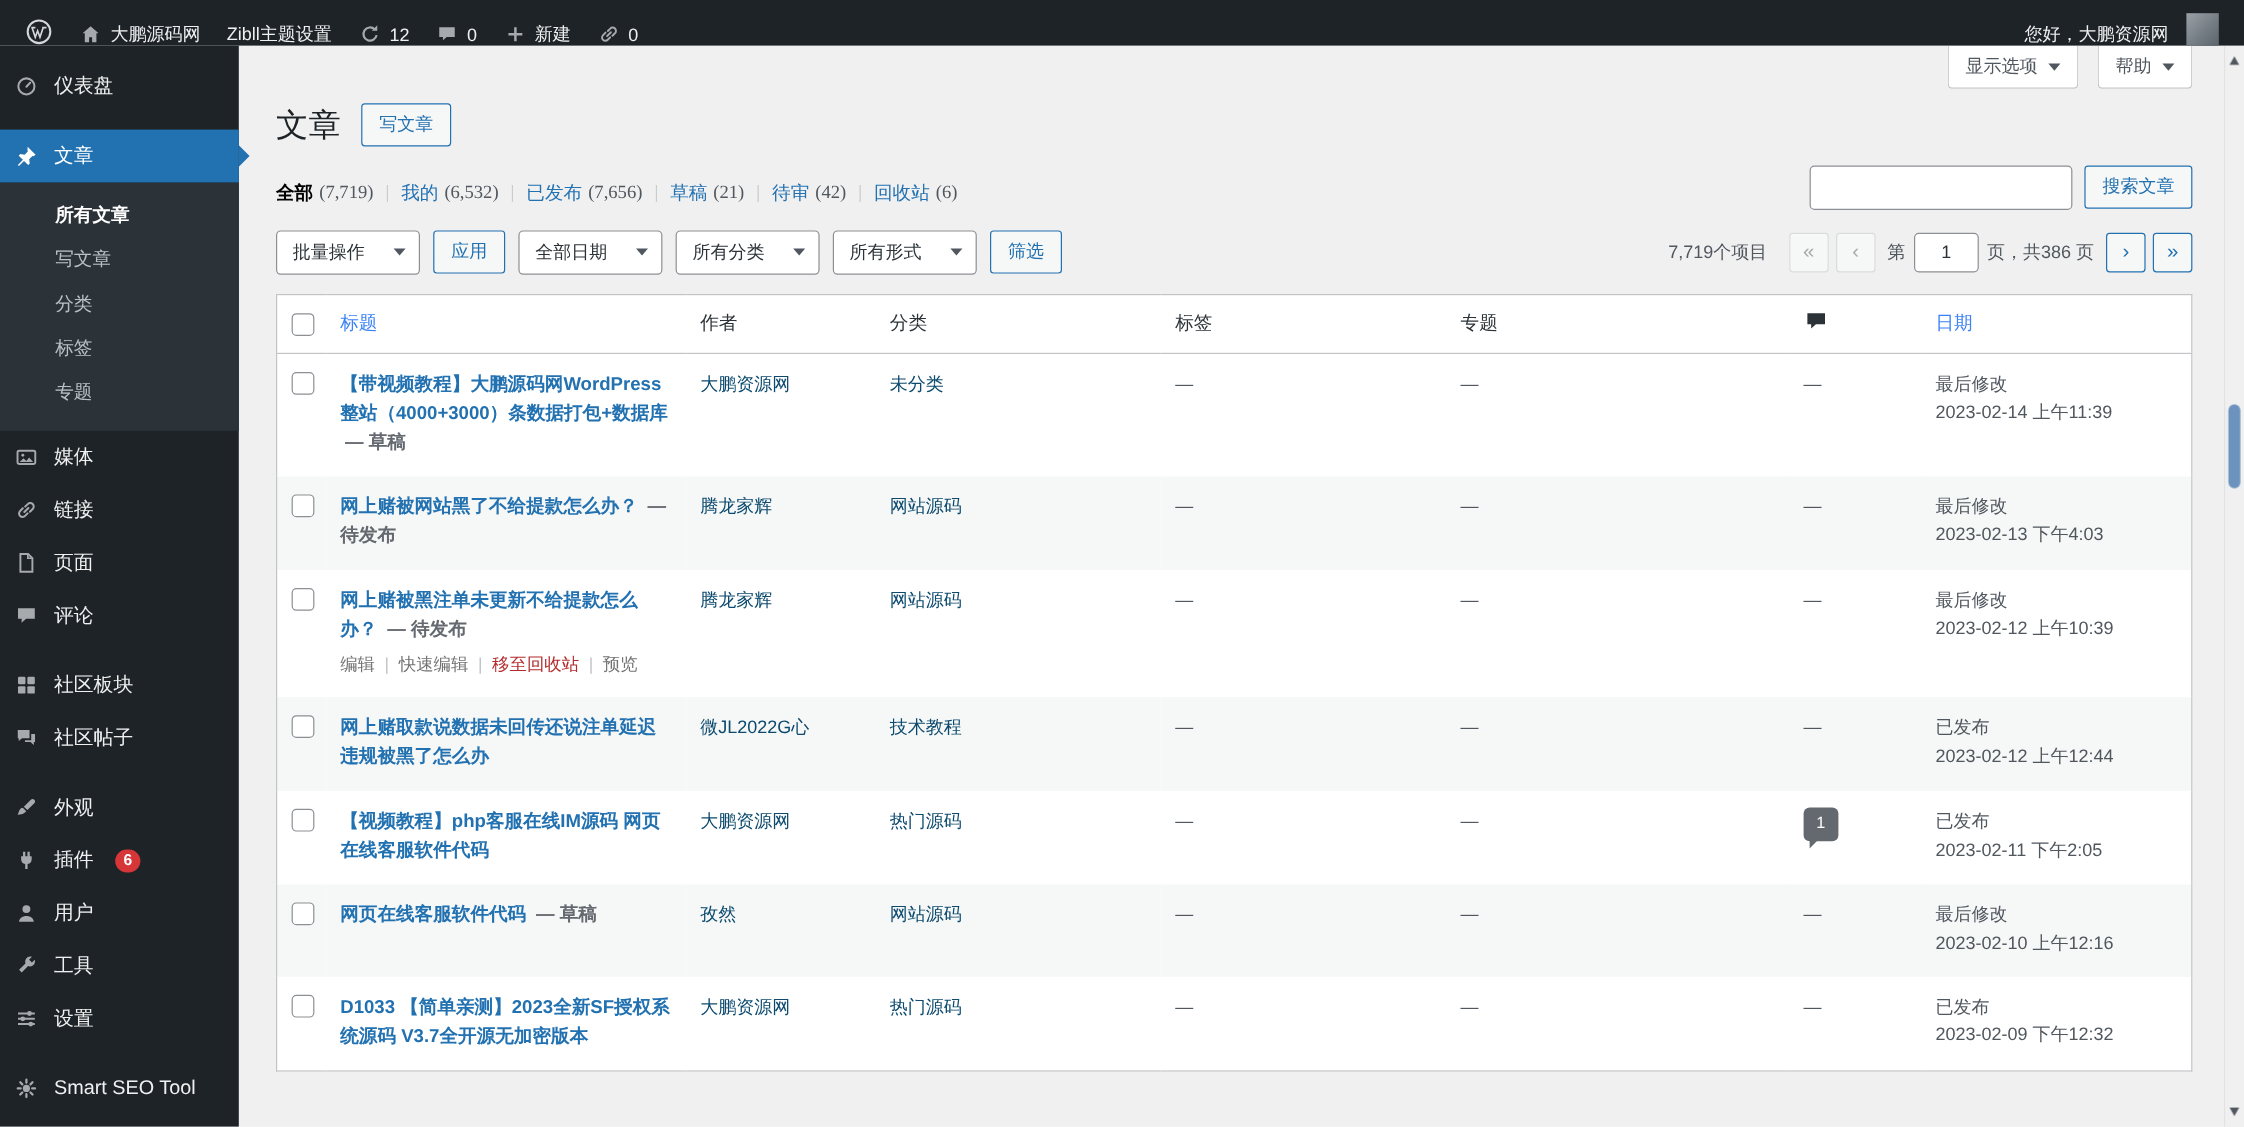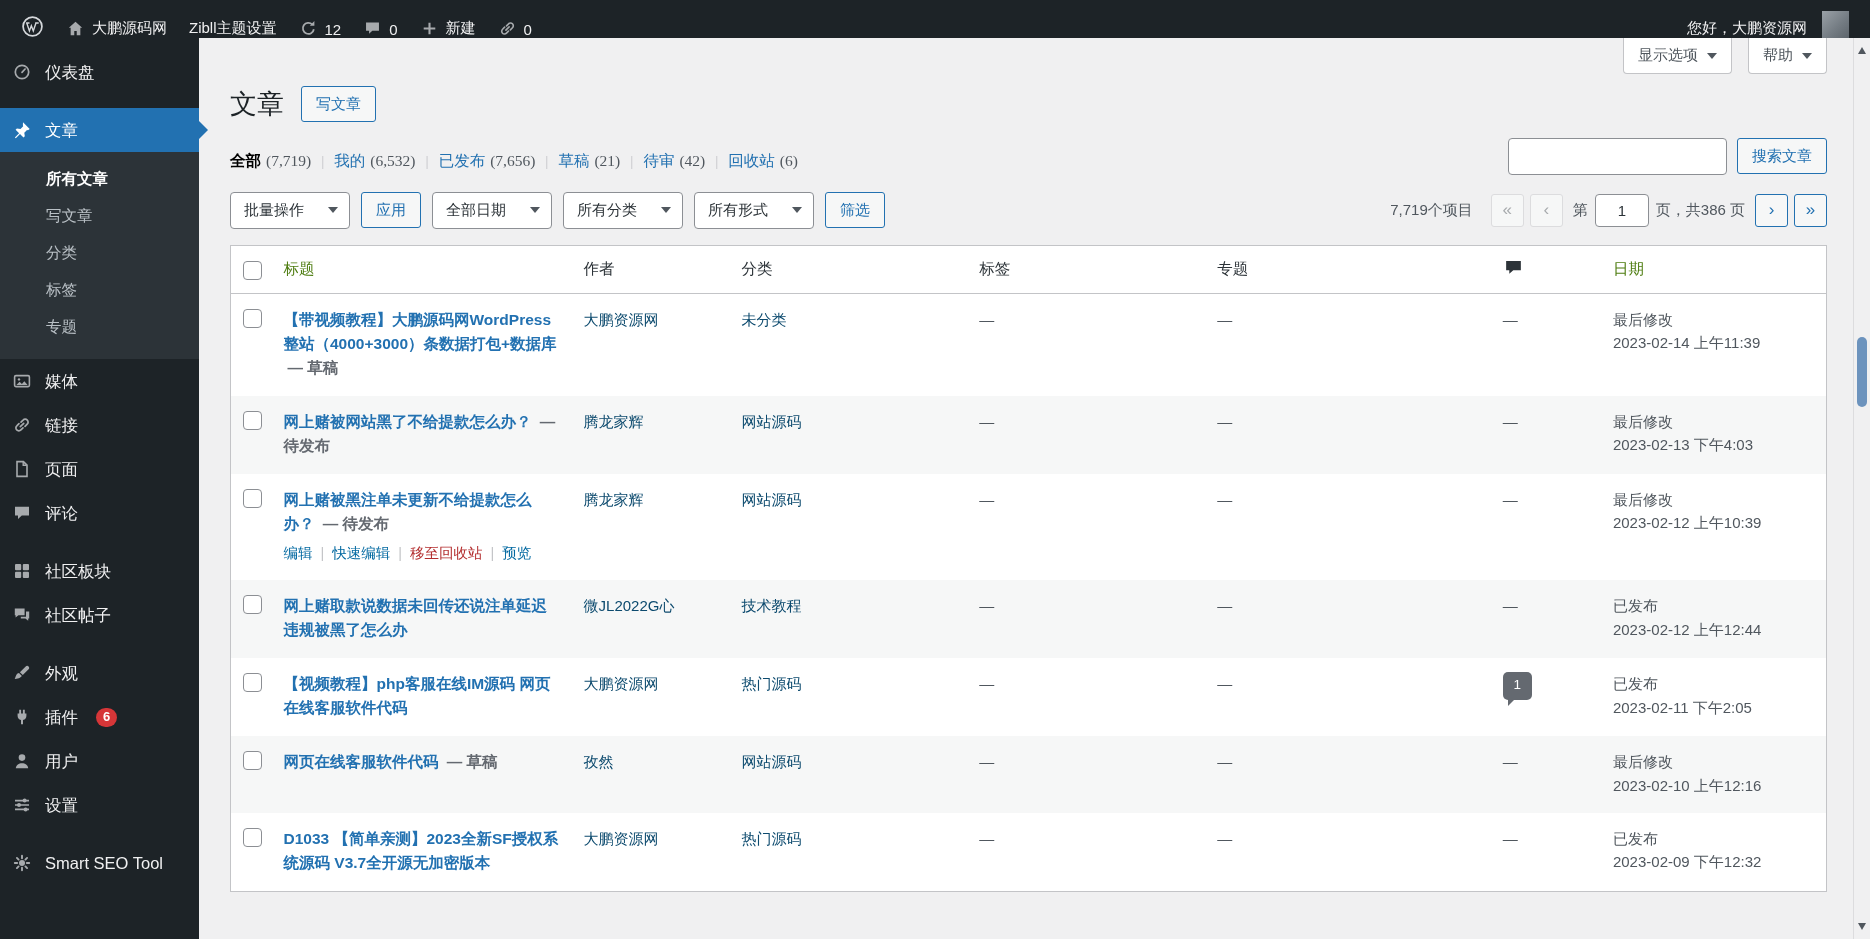--- a/index.html
+++ b/index.html
@@ -122,36 +122,36 @@
 
   
   .posts-table {
     width:100%; margin-top:16px; background:#fff;
     border:1px solid #c3c4c7; border-collapse:collapse; table-layout:fixed;
   }
   .posts-table thead th {
     text-align:left; font-weight:400; font-size:15.5px; color:#2c3338;
     padding:9px 12px; border-bottom:1px solid #c3c4c7; vertical-align:middle;
   }
-  .posts-table thead th.sortable { color:#4d7c0f; cursor:pointer; }
+  .posts-table thead th.sortable { color:#3b82f6; cursor:pointer; }
   .posts-table tbody td { padding:14px 12px 16px; vertical-align:top; font-size:15px; color:#50575e; line-height:1.55; }
   .posts-table tbody tr:nth-child(even) { background:#f6f7f7; }
   .cb-col { width:41px; }
   .cb-cell { padding-top:15px !important; }
   input[type="checkbox"] {
     appearance:none; -webkit-appearance:none; width:19px; height:19px; margin:0;
     border:1.3px solid #8c8f94; border-radius:4px; background:#fff; cursor:pointer; display:inline-block;
   }
   .row-title { color:#2271b1; font-weight:bold; font-size:15.5px; }
   .post-state { color:#646970; font-weight:bold; font-size:15.5px; margin-left:4px; }
   .cell-link { color:#0c4a6e; }
   .dash { color:#50575e; }
   .date-cell { color:#50575e; }
   .row-actions { margin-top:6px; font-size:14.5px; }
-  .row-actions a { color:#0369a1; }
+  .row-actions a { color:#737373; }
   .row-actions a.danger { color:#b32d2e; }
   .row-actions a + a::before { content:"|"; color:#c3c4c7; margin:0 8px; display:inline-block; font-weight:normal; }
   .comment-bubble {
     position:relative; display:inline-block; min-width:29px; padding:3px 7px 4px;
     background:#646970; color:#fff; border-radius:5px; font-size:13.5px; text-align:center; cursor:pointer;
   }
   .comment-bubble::after {
     content:""; position:absolute; left:5px; bottom:-6px; width:0; height:0;
     border-top:7px solid #646970; border-right:7px solid transparent;
   }
@@ -352,20 +352,28 @@
     <div class="menu-item">
       <span class="menu-icon">
         <svg viewBox="0 0 20 20" fill="currentColor">
             <circle cx="10" cy="6.6" r="3.3"></circle>
             <path d="M3.8 17.2c.4-3.2 3-4.9 6.2-4.9s5.8 1.7 6.2 4.9z"></path>
           </svg>
       </span>
       <span class="menu-label">用户</span>
     </div>
 
+    <div class="menu-item">
+      <span class="menu-icon">
+        <svg viewBox="0 0 20 20" fill="currentColor">
+            <path d="M17.2 6.1a4.3 4.3 0 0 1-5.8 4L6.1 15.4l-2.2-2.2 5.3-5.3a4.3 4.3 0 0 1 4-5.8c.5 0 1 .1 1.4.2L12.2 4.7l2.4 2.4 2.4-2.4c.1.4.2.9.2 1.4z"></path>
+          </svg>
+      </span>
+      <span class="menu-label">工具</span>
+    </div>
 
     <div class="menu-item">
       <span class="menu-icon">
         <svg viewBox="0 0 20 20">
             <g stroke="currentColor" stroke-width="1.7">
               <path d="M3 5.6h14M3 10h14M3 14.4h14"></path>
             </g>
             <circle cx="12.6" cy="5.6" r="2" fill="currentColor"></circle>
             <circle cx="7" cy="10" r="2" fill="currentColor"></circle>
             <circle cx="13.6" cy="14.4" r="2" fill="currentColor"></circle>

